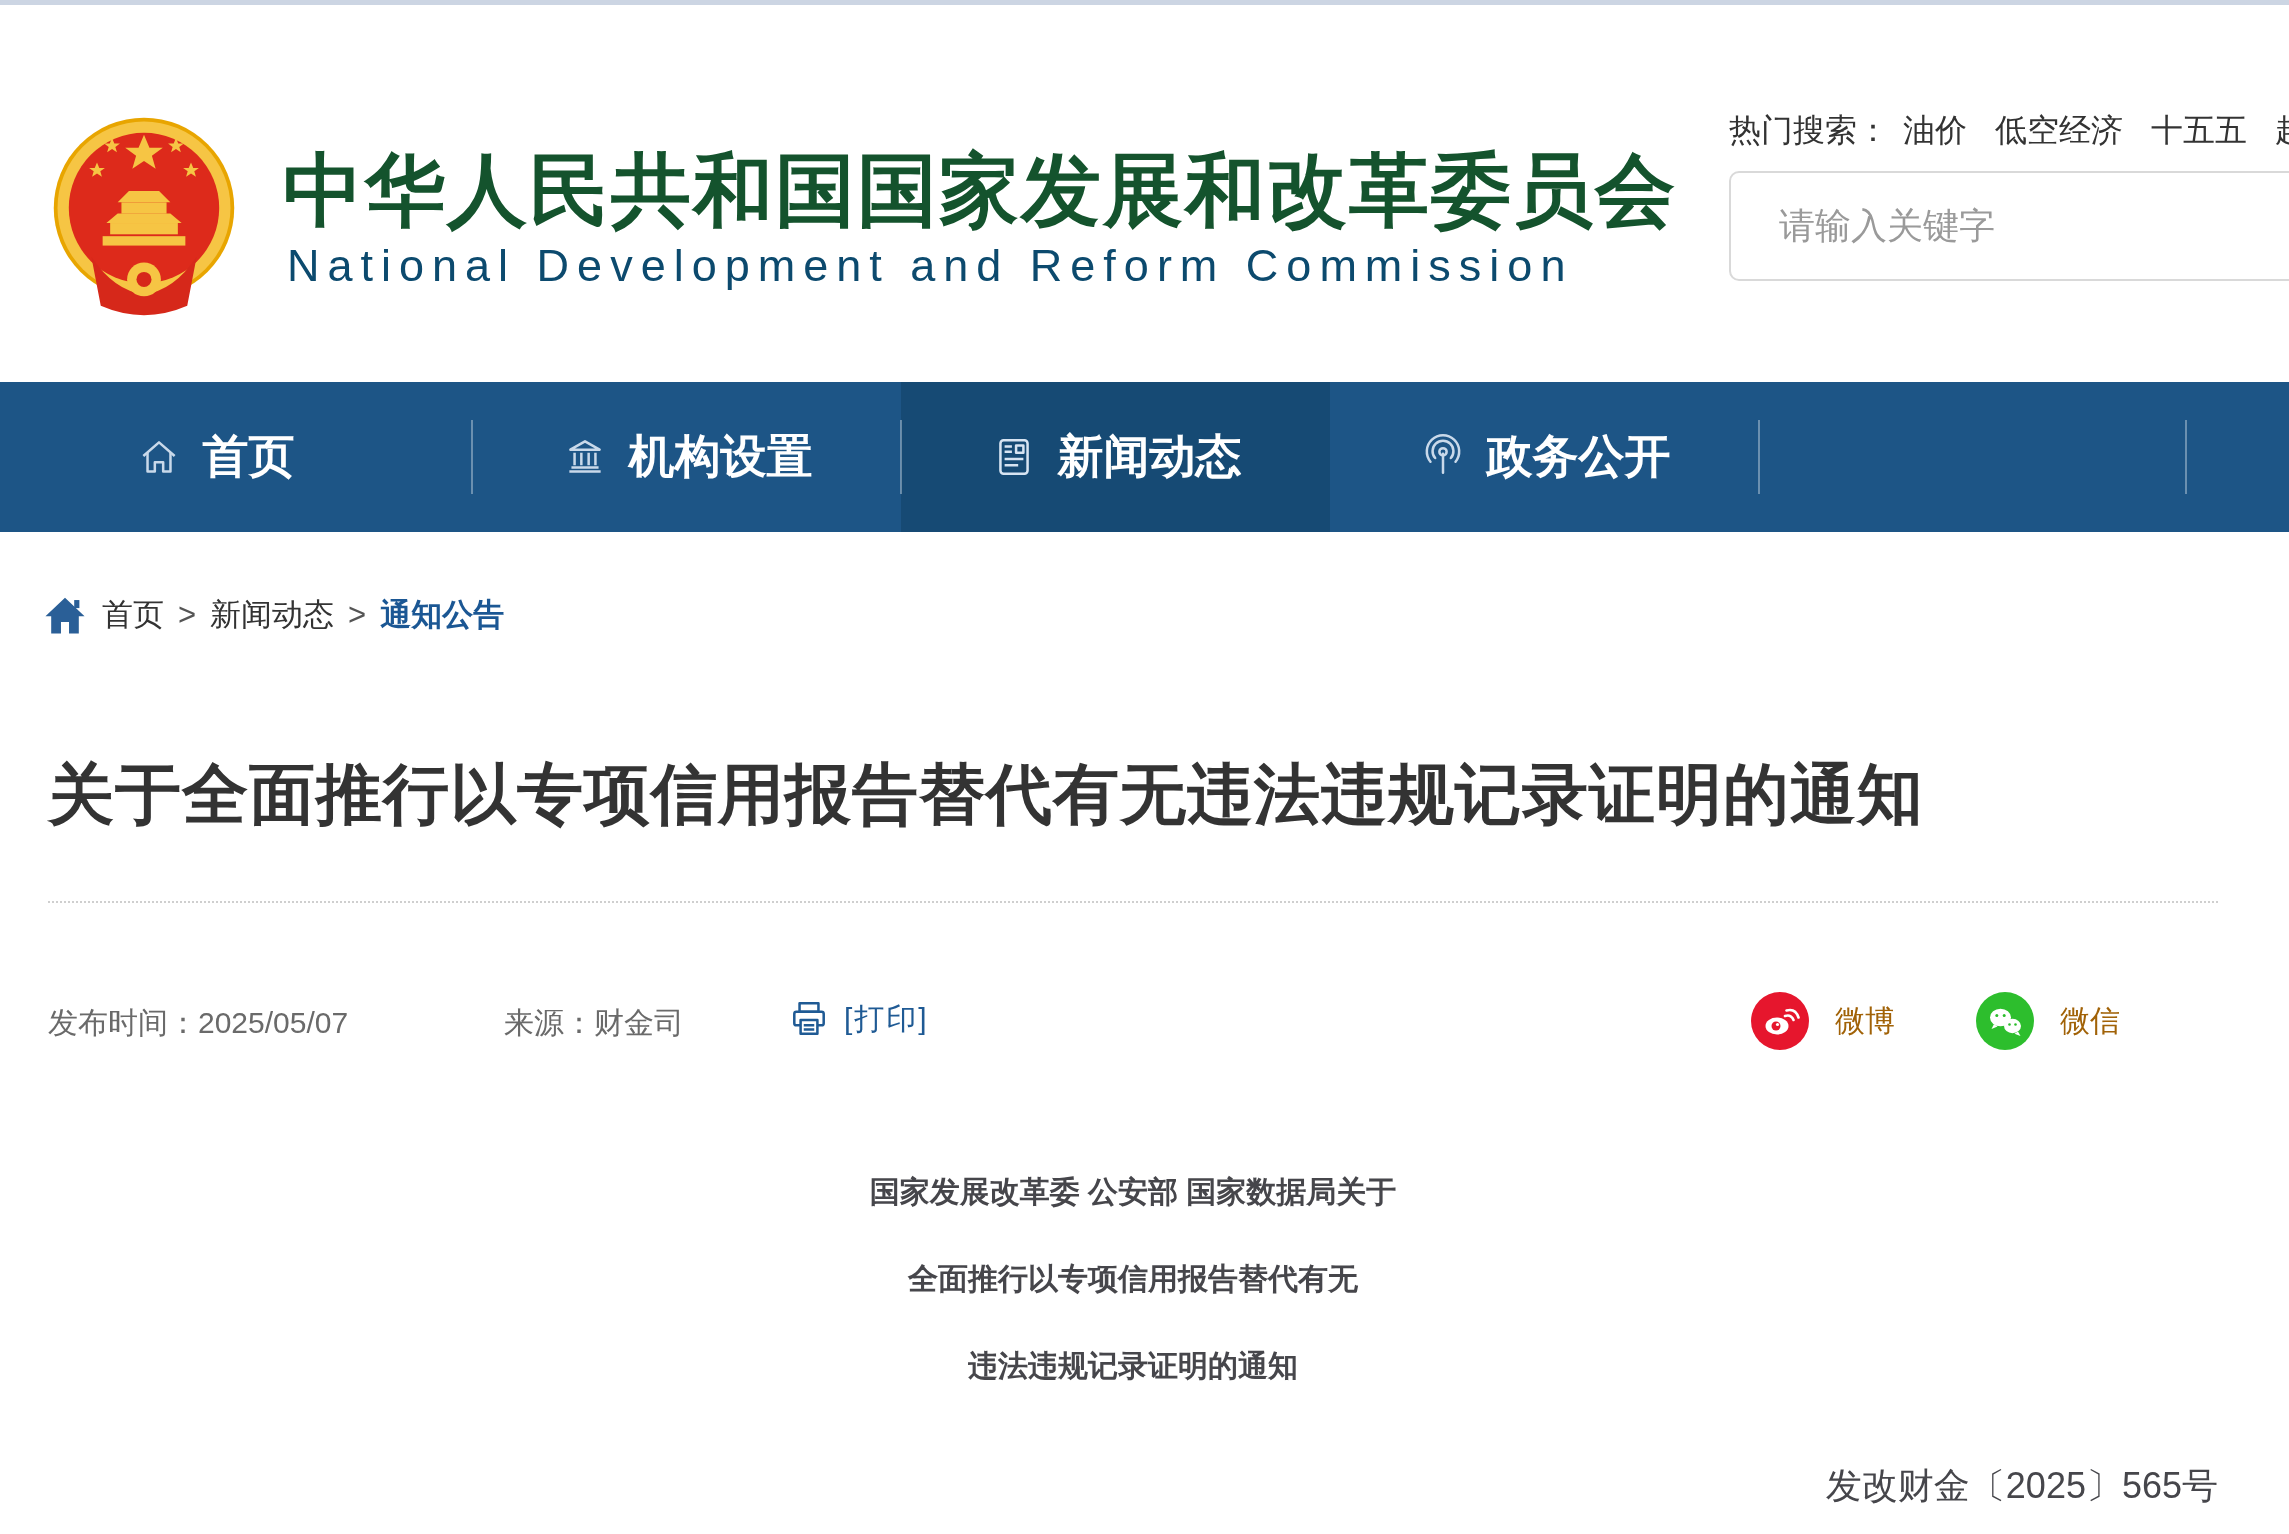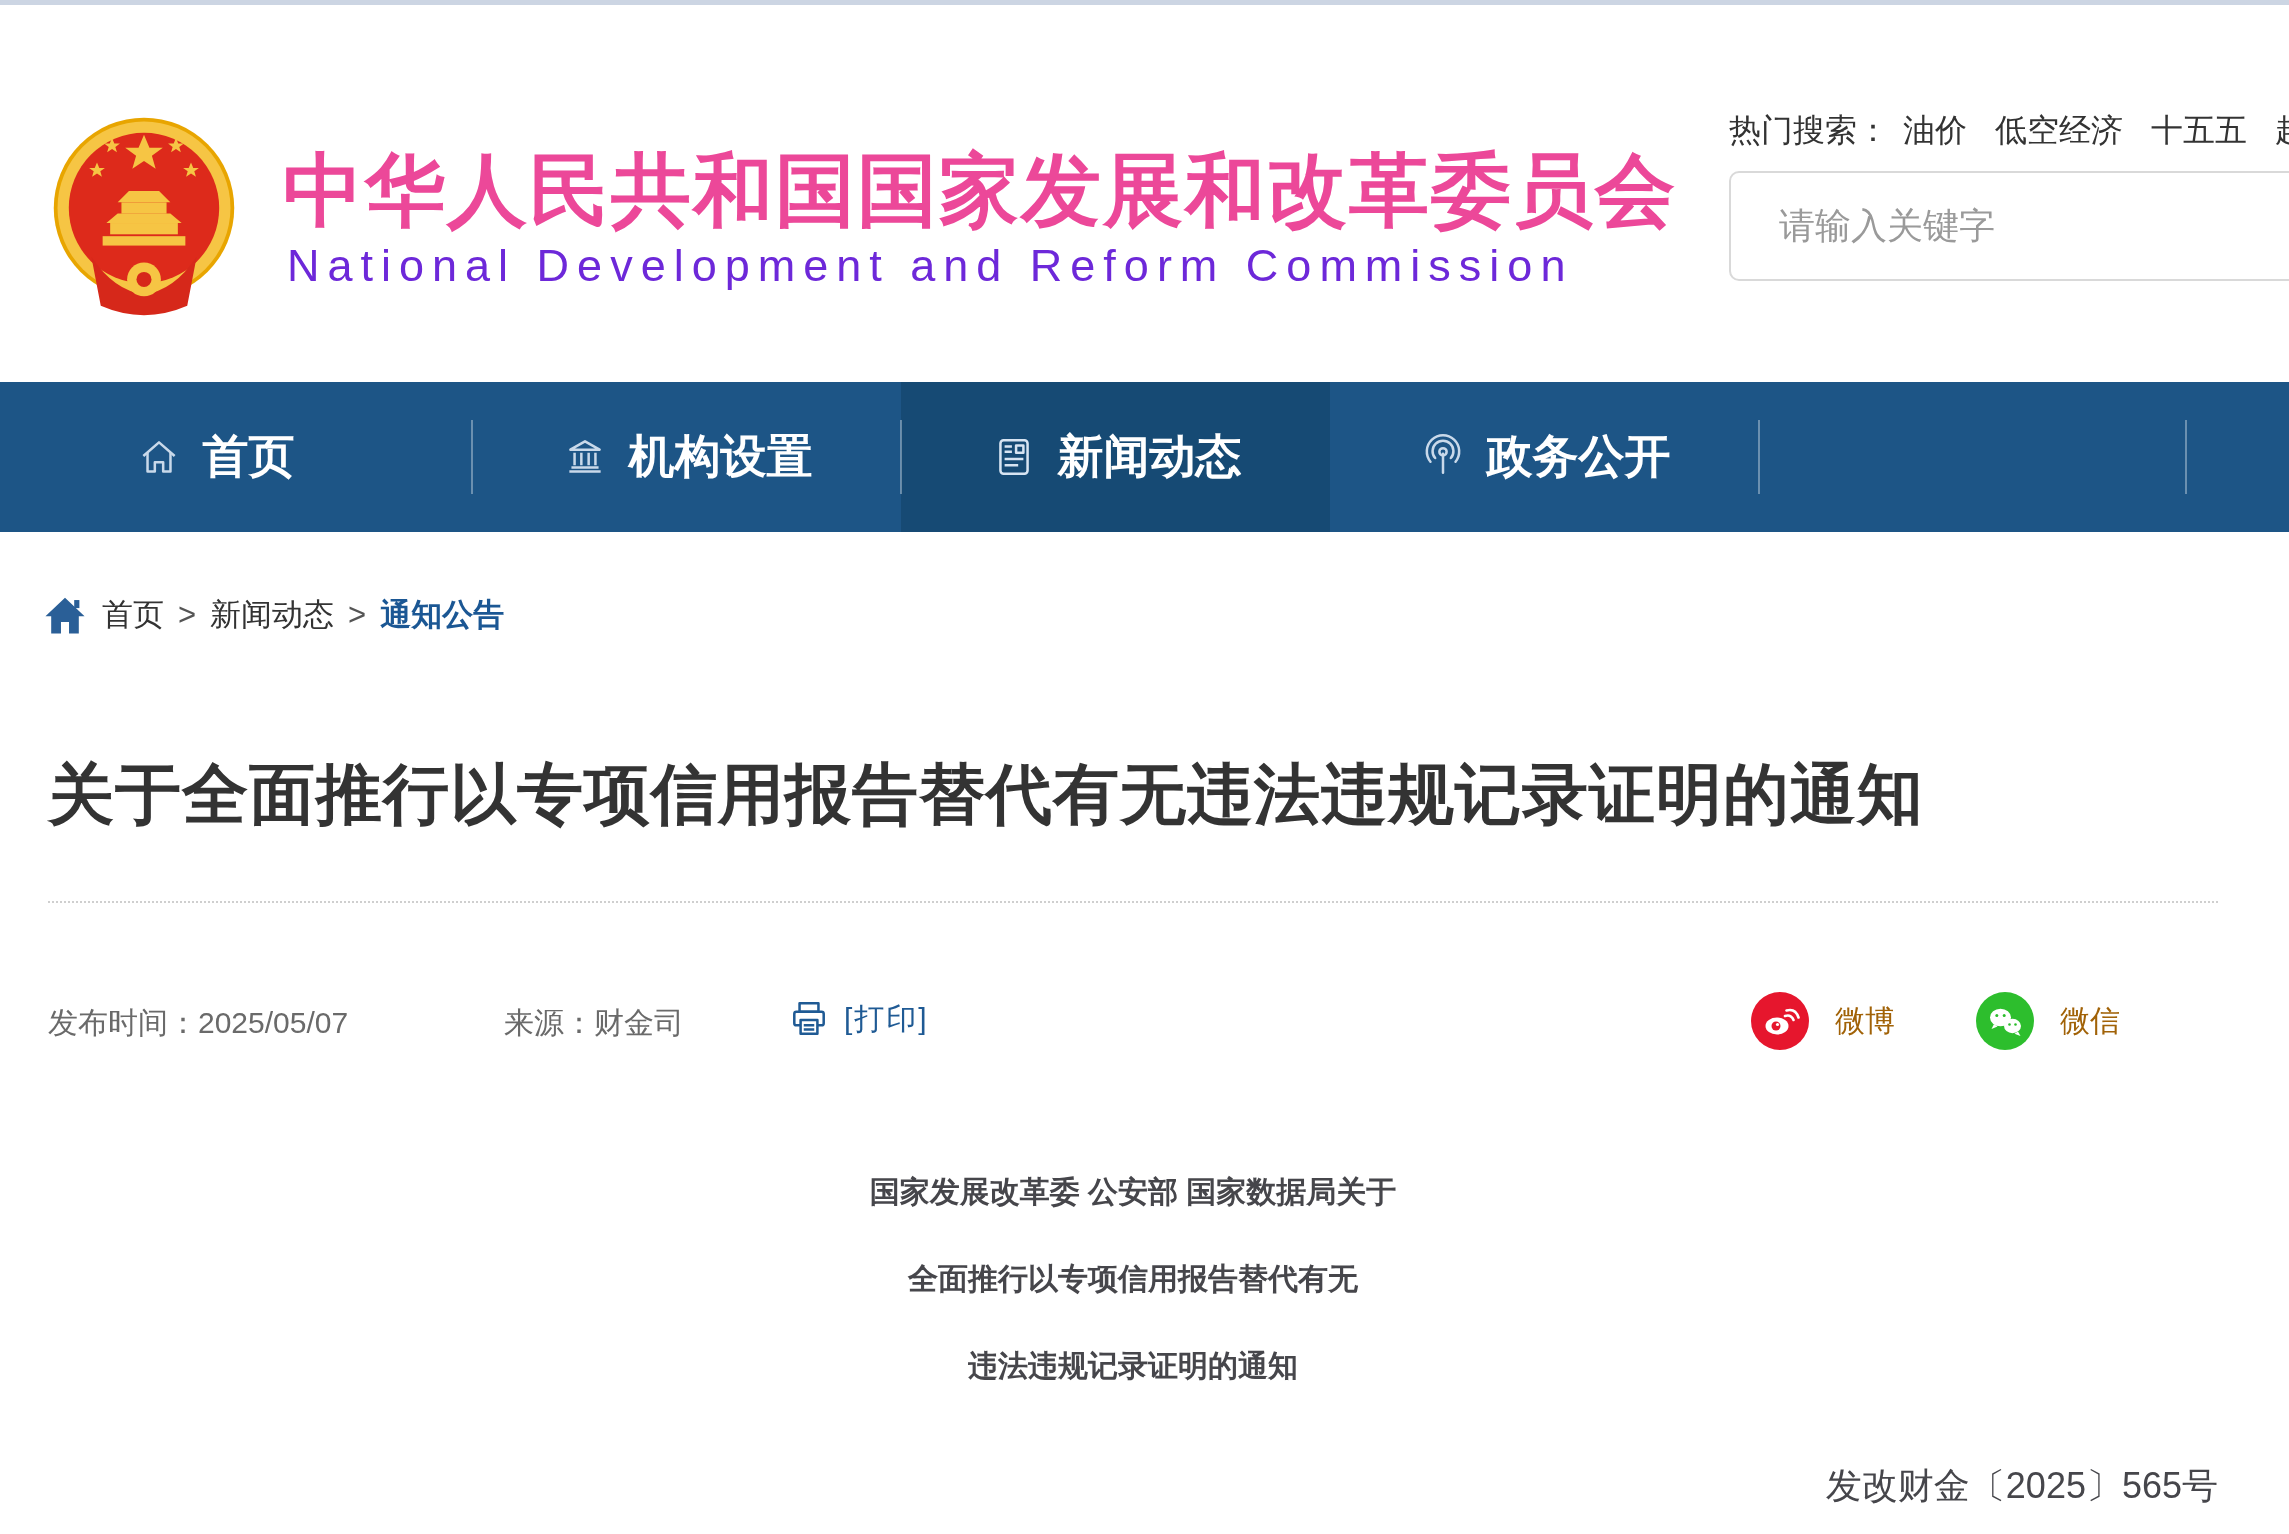--- a/index.html
+++ b/index.html
@@ -6,22 +6,22 @@
   html,body { width:2289px; height:1534px; }
   body {
     position:relative; overflow:hidden; background:#ffffff;
     font-family:"Liberation Sans","DejaVu Sans",sans-serif; color:#333;
   }
   .top-border { position:absolute; left:0; top:0; width:2289px; height:5px; background:#ccd5e3; }
 
   
   .emblem { position:absolute; left:50px; top:113px; width:188px; height:205px; }
   .title-cn { position:absolute; left:283px; top:138px; font-size:80px; font-weight:bold;
-              color:#ec4899; letter-spacing:2px; white-space:nowrap; }
-  .title-en { position:absolute; left:287px; top:240px; font-size:45px; color:#6d28d9;
+              color:#14532d; letter-spacing:2px; white-space:nowrap; }
+  .title-en { position:absolute; left:287px; top:240px; font-size:45px; color:#0c4a6e;
               letter-spacing:8px; white-space:nowrap;text-align:right; }
   .hot-search { position:absolute; left:1729px; top:109px; width:560px; height:44px;
                 font-size:32px; color:#333; white-space:nowrap; overflow:hidden; }
   .hot-search .label { margin-right:14px; }
   .hot-search a { color:#333; text-decoration:none; margin-right:28px; }
   .search-box { position:absolute; left:1729px; top:171px; width:600px; height:110px;
                 border:2px solid #d9d9d9; border-radius:10px; background:#fff; }
   .search-box input { position:absolute; left:48px; top:0; width:520px; height:106px; border:none;
                 outline:none; font-size:36px; color:#666; background:transparent;
                 font-family:"Liberation Sans","DejaVu Sans",sans-serif; }

